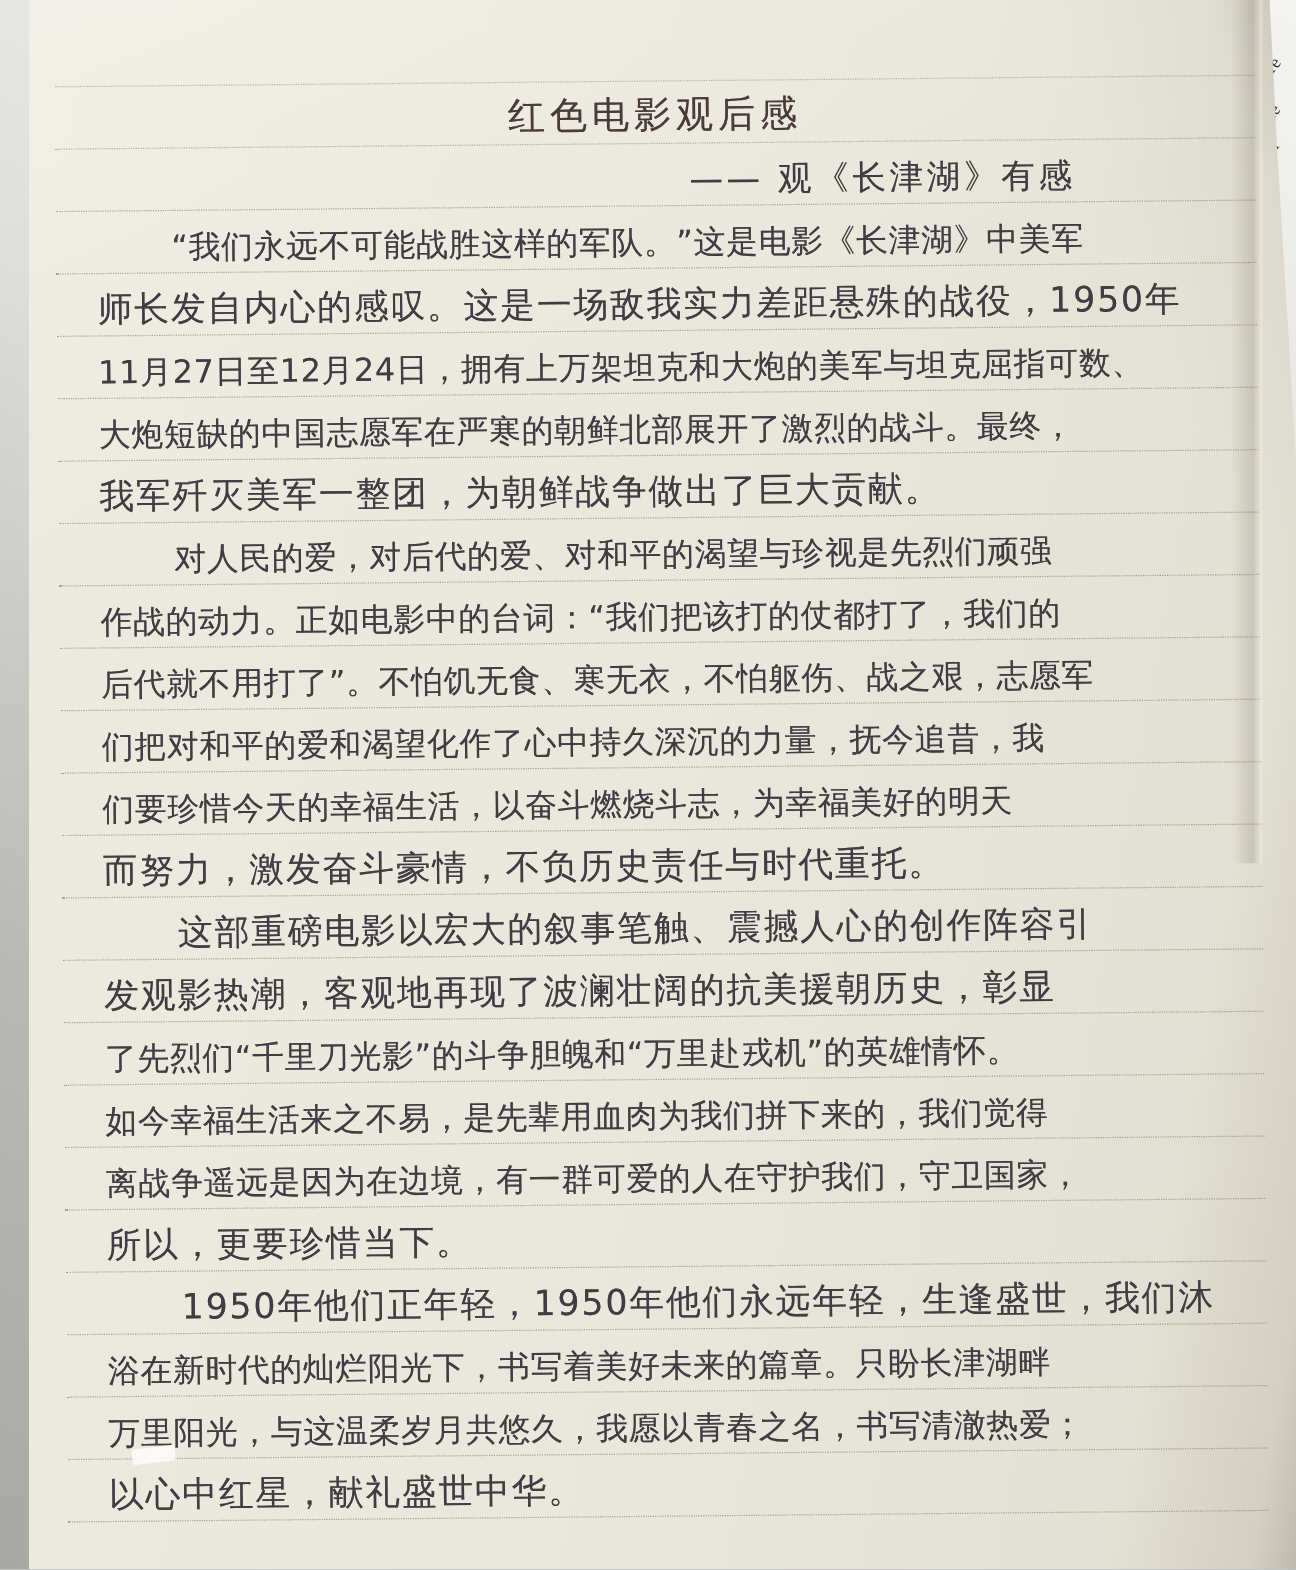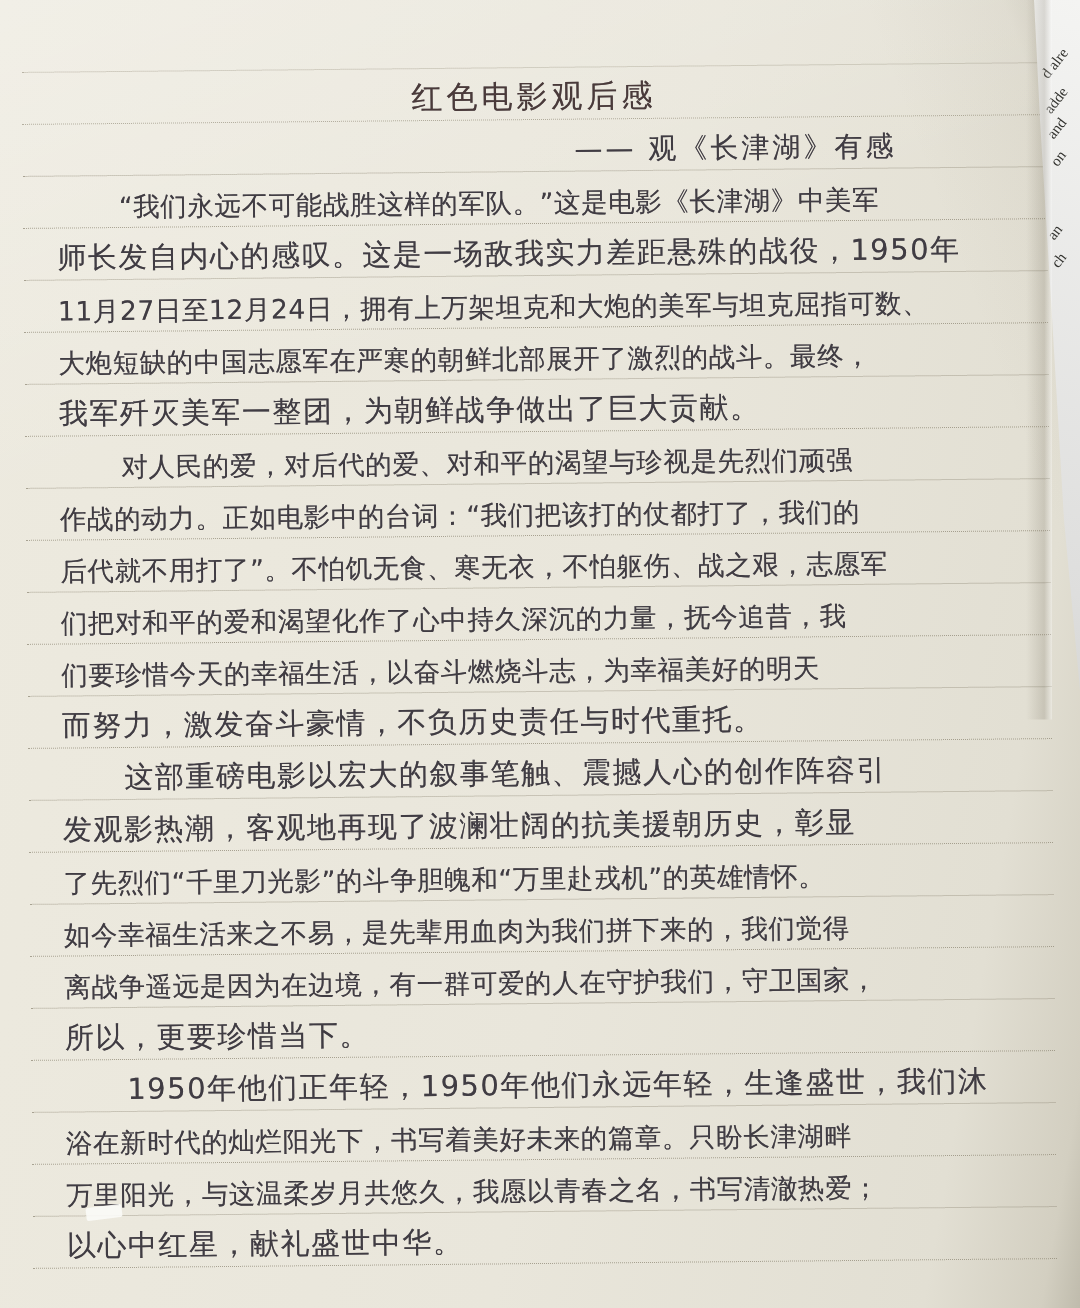--- a/index.html
+++ b/index.html
@@ -21,20 +21,21 @@
     white-space:nowrap;
   }
   
   .paper{
     position:absolute;inset:0;
     background:
       linear-gradient(160deg, rgba(255,255,255,.25) 0%, rgba(255,255,255,0) 30%),
       linear-gradient(250deg, rgba(120,110,90,.28) 0%, rgba(120,110,90,.06) 5%, rgba(120,110,90,0) 14%),
       linear-gradient(100deg, #edeadf 0%, #e9e6db 55%, #e2dfd3 88%, #d3cfc1 97%, #bfbbac 100%);
     clip-path:polygon(0 0, 1034px 0, 1040px 120px, 1051px 300px, 1064px 520px, 1080px 690px, 1080px 1308px, 0 1308px);
+    margin-left:24px;
   }
   .sheet{
     position:absolute;left:26px;right:30px;top:16px;bottom:0;
     transform:rotate(-0.55deg);
     transform-origin:50% 40%;
   }
   .row{
     height:52px;
     border-bottom:1px dotted rgba(138,131,112,.7);
     display:flex;align-items:flex-end;

